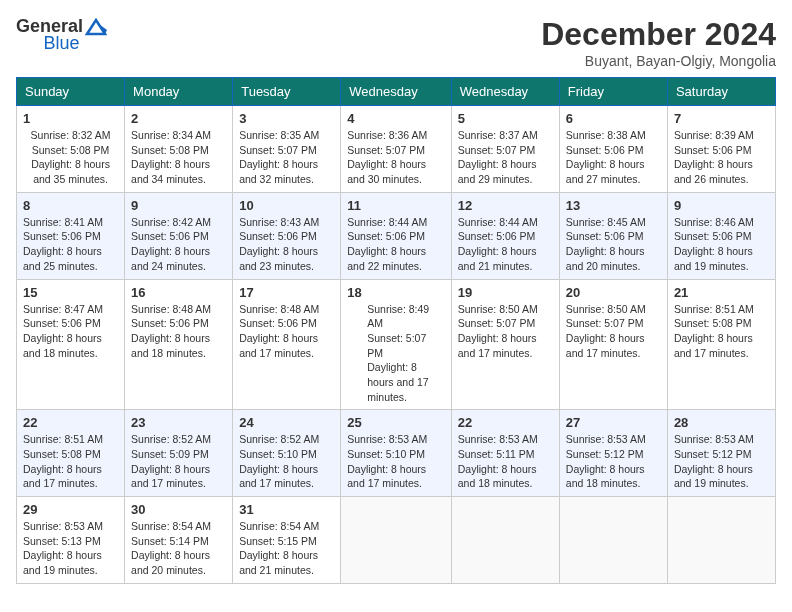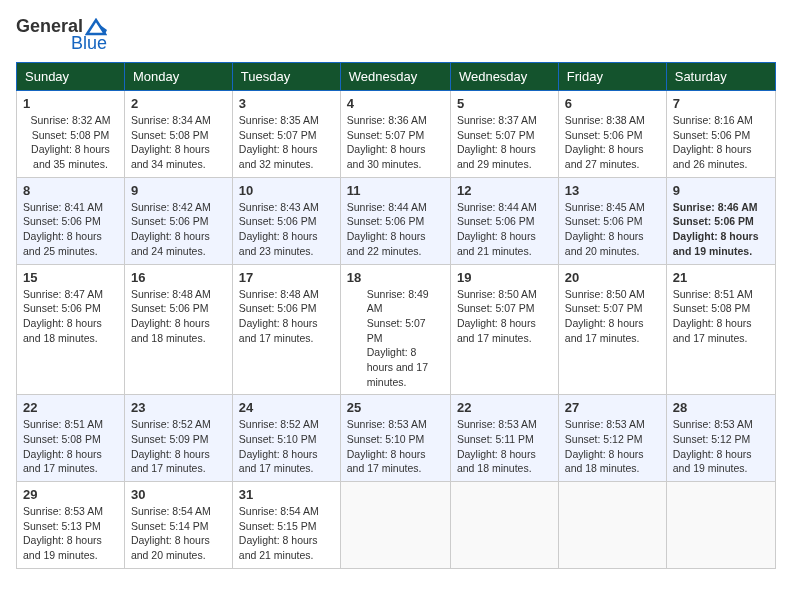--- a/index.html
+++ b/index.html
@@ -12,41 +12,41 @@
     }
     .header-area {
       display: flex;
       justify-content: space-between;
       align-items: flex-start;
       margin-bottom: 8px;
     }
     .logo {
       display: flex;
       flex-direction: column;
-      align-items: flex-end;
+      align-items: center;
     }
     .title-area {
       text-align: right;
     }
     .month-title {
       font-size: 32px;
       font-weight: bold;
       color: #333;
     }
     .location {
       font-size: 14px;
       color: #555;
     }
     .calendar {
       width: 100%;
       border-collapse: collapse;
       font-size: 11px;
     }
     .calendar thead tr {
-      background-color: #14532d;
+      background-color: #0f766e;
       color: #fff;
       margin-left: 33px;
     }
     .calendar thead th {
       padding: 6px 8px;
       text-align: left;
       font-size: 13px;
       font-weight: normal;
       border: 1px solid #1565c0;
     }
@@ -88,20 +88,24 @@
 <div class="header-area">
   <div class="logo">
     <div style="display:flex;align-items:center;">
       <span style="font-size:18px;font-weight:bold;color:#333;">General</span>
       <svg width="22" height="18" viewBox="0 0 22 18" style="margin-left:2px;">
         <polygon points="2,16 11,2 20,16" fill="none" stroke="#1565c0" stroke-width="2.5"></polygon>
         <polygon points="11,4 20,16 22,12" fill="#1565c0"></polygon>
       </svg>
     </div>
     <span style="font-size:18px;font-weight:normal;color:#1565c0;margin-top:-4px;">Blue</span>
+  </div>
+  <div class="title-area">
+    <div class="month-title">December 2024</div>
+    <div class="location">Buyant, Bayan-Olgiy, Mongolia</div>
   </div>
 </div>
 
 <table class="calendar">
   <thead>
     <tr>
       <th>Sunday</th>
       <th>Monday</th>
       <th>Tuesday</th>
       <th>Wednesday</th>
@@ -143,21 +147,21 @@
 Daylight: 8 hours and 29 minutes.</div>
         </td>
         <td>
           <span class="day-num">6</span>
           <div class="day-info" style="white-space: pre-line;">Sunrise: 8:38 AM
 Sunset: 5:06 PM
 Daylight: 8 hours and 27 minutes.</div>
         </td>
         <td>
           <span class="day-num">7</span>
-          <div class="day-info" style="white-space: pre-line;">Sunrise: 8:16 AM
+          <div class="day-info" style="white-space: pre-line;">Sunrise: 8:39 AM
 Sunset: 5:06 PM
 Daylight: 8 hours and 26 minutes.</div>
         </td>
       </tr>
       <tr>
         <td>
           <span class="day-num">8</span>
           <div class="day-info" style="white-space: pre-line;">Sunrise: 8:41 AM
 Sunset: 5:06 PM
 Daylight: 8 hours and 25 minutes.</div>
@@ -187,21 +191,21 @@
 Daylight: 8 hours and 21 minutes.</div>
         </td>
         <td>
           <span class="day-num">13</span>
           <div class="day-info" style="white-space: pre-line;">Sunrise: 8:45 AM
 Sunset: 5:06 PM
 Daylight: 8 hours and 20 minutes.</div>
         </td>
         <td>
           <span class="day-num">9</span>
-          <div class="day-info" style="white-space: pre-line; font-weight: bold;">Sunrise: 8:46 AM
+          <div class="day-info" style="white-space: pre-line;">Sunrise: 8:46 AM
 Sunset: 5:06 PM
 Daylight: 8 hours and 19 minutes.</div>
         </td>
       </tr>
       <tr>
         <td>
           <span class="day-num">15</span>
           <div class="day-info" style="white-space: pre-line;">Sunrise: 8:47 AM
 Sunset: 5:06 PM
 Daylight: 8 hours and 18 minutes.</div>

